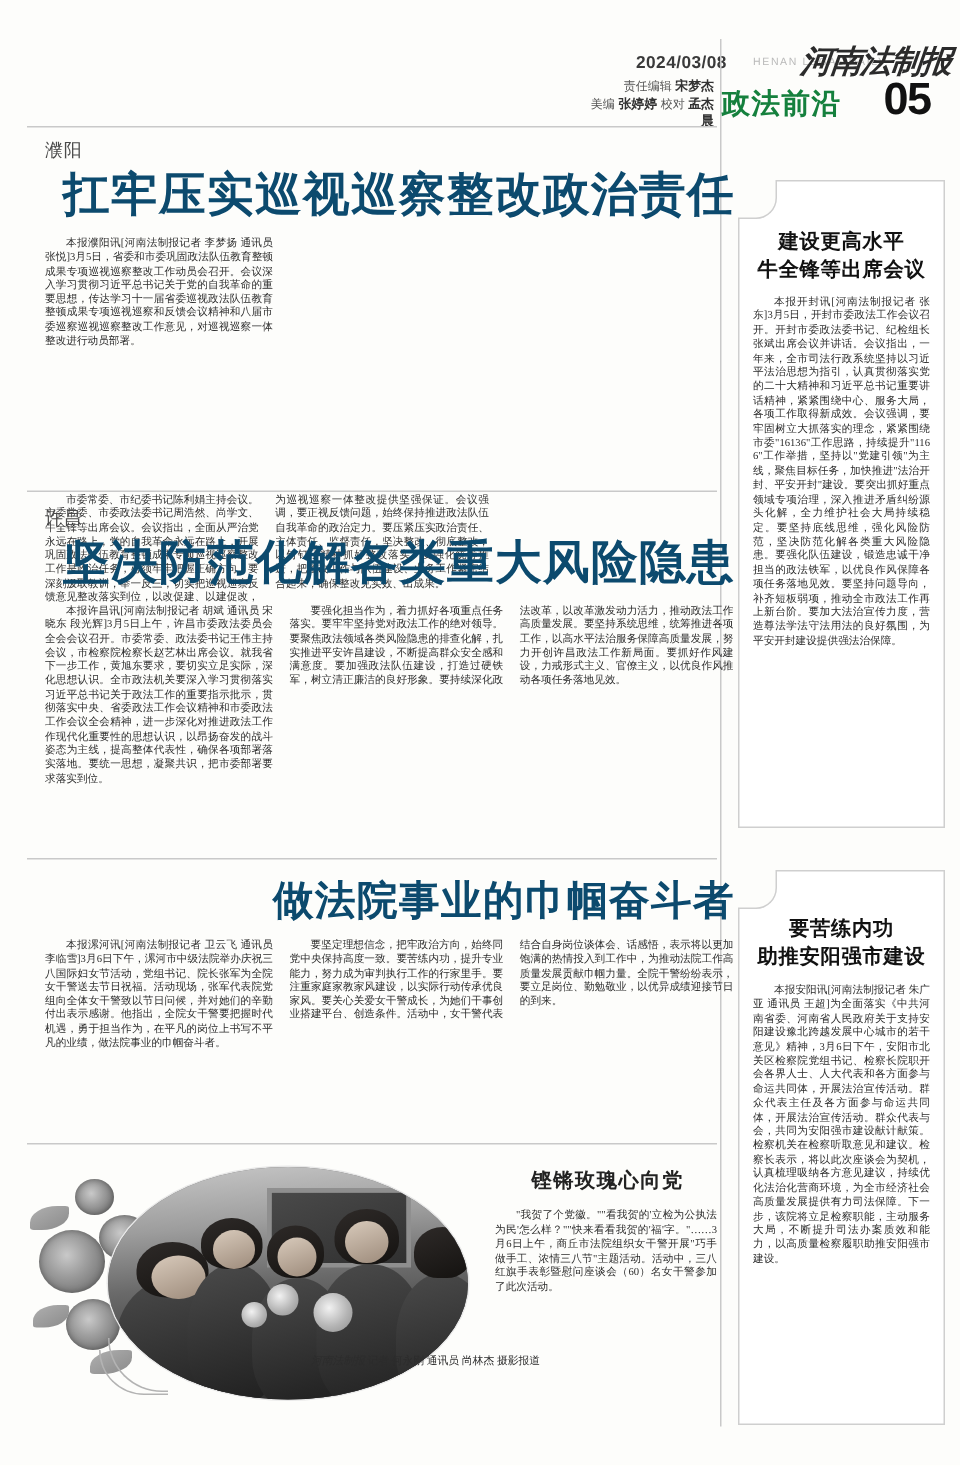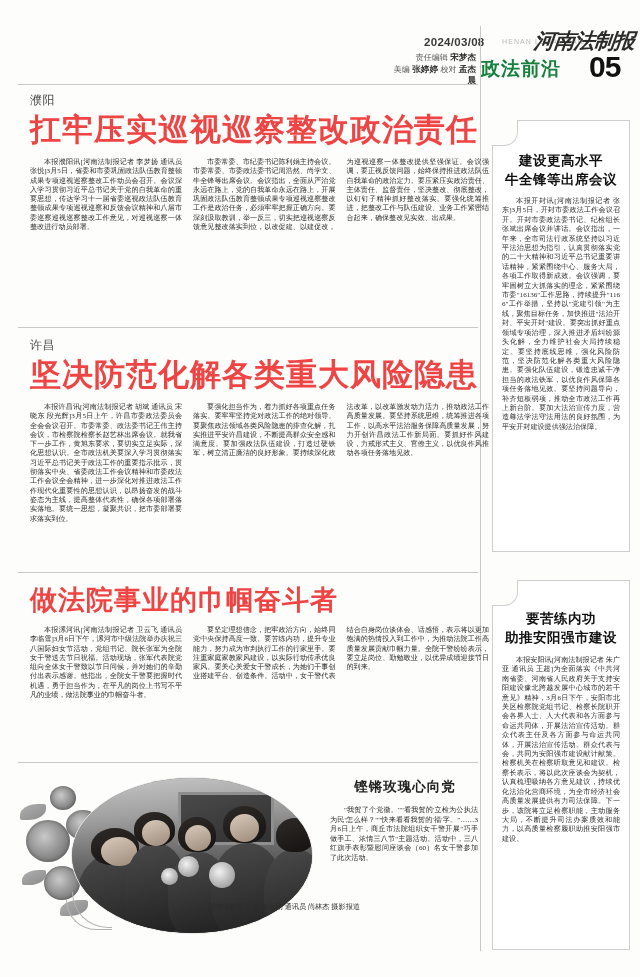--- a/index.html
+++ b/index.html
@@ -102,23 +102,24 @@
     font-size: 12px;
     color: #4a4a4a;
     letter-spacing: 0.5px;
     margin-bottom: 2px;
   }
   .headline {
     font-family: "Liberation Serif", "DejaVu Serif", serif;
     font-weight: bold;
     font-size: 31px;
     line-height: 38px;
-    color: #ef4444;
+    color: #0c4a6e;
     letter-spacing: 1px;
     white-space: nowrap;
+    text-align: right;
   }
   .headline.small {
     font-size: 27px;
     line-height: 34px;
   }
 
   .cols {
     display: flex;
     gap: 11px;
   }
@@ -297,21 +298,21 @@
 
   <div class="hrule" style="left:18px; top:84px; width:460px;"></div>
   <div class="vrule" style="left:480px; top:26px; height:925px;"></div>
   <div class="hrule" style="left:18px; top:327px; width:460px;"></div>
   <div class="hrule" style="left:18px; top:572px; width:460px;"></div>
   <div class="hrule" style="left:18px; top:762px; width:460px;"></div>
 
   <div class="article" style="left:18px; top:92px; width:460px;">
     <div class="kicker">濮阳</div>
     <div class="headline">扛牢压实巡视巡察整改政治责任</div>
-    <div class="cols" style="margin-top:9px;">
+    <div class="cols" style="margin-top:9px;flex-direction:column;">
       <div class="col" style="width:152px; height:160px;">
         <p>本报濮阳讯[河南法制报记者 李梦扬 通讯员 张悦]3月5日，省委和市委巩固政法队伍教育整顿成果专项巡视巡察整改工作动员会召开。会议深入学习贯彻习近平总书记关于党的自我革命的重要思想，传达学习十一届省委巡视政法队伍教育整顿成果专项巡视巡察和反馈会议精神和八届市委巡察巡视巡察整改工作意见，对巡视巡察一体整改进行动员部署。</p>
       </div>
       <div class="col" style="width:296px; height:160px; column-count:2; column-gap:11px;">
         <p>市委常委、市纪委书记陈利娟主持会议。市委常委、市委政法委书记周浩然、尚学文、牛全锋等出席会议。会议指出，全面从严治党永远在路上，党的自我革命永远在路上，开展巩固政法队伍教育整顿成果专项巡视巡察整改工作是政治任务，必须牢牢把握正确方向。要深刻汲取教训，举一反三，切实把巡视巡察反馈意见整改落实到位，以改促建、以建促改，为巡视巡察一体整改提供坚强保证。会议强调，要正视反馈问题，始终保持推进政法队伍自我革命的政治定力。要压紧压实政治责任、主体责任、监督责任，坚决整改、彻底整改，以钉钉子精神抓好整改落实。要强化统筹推进，把整改工作与队伍建设、业务工作紧密结合起来，确保整改见实效、出成果。</p>
       </div>
     </div>
   </div>
 
   <div class="article" style="left:18px; top:337px; width:460px;">

